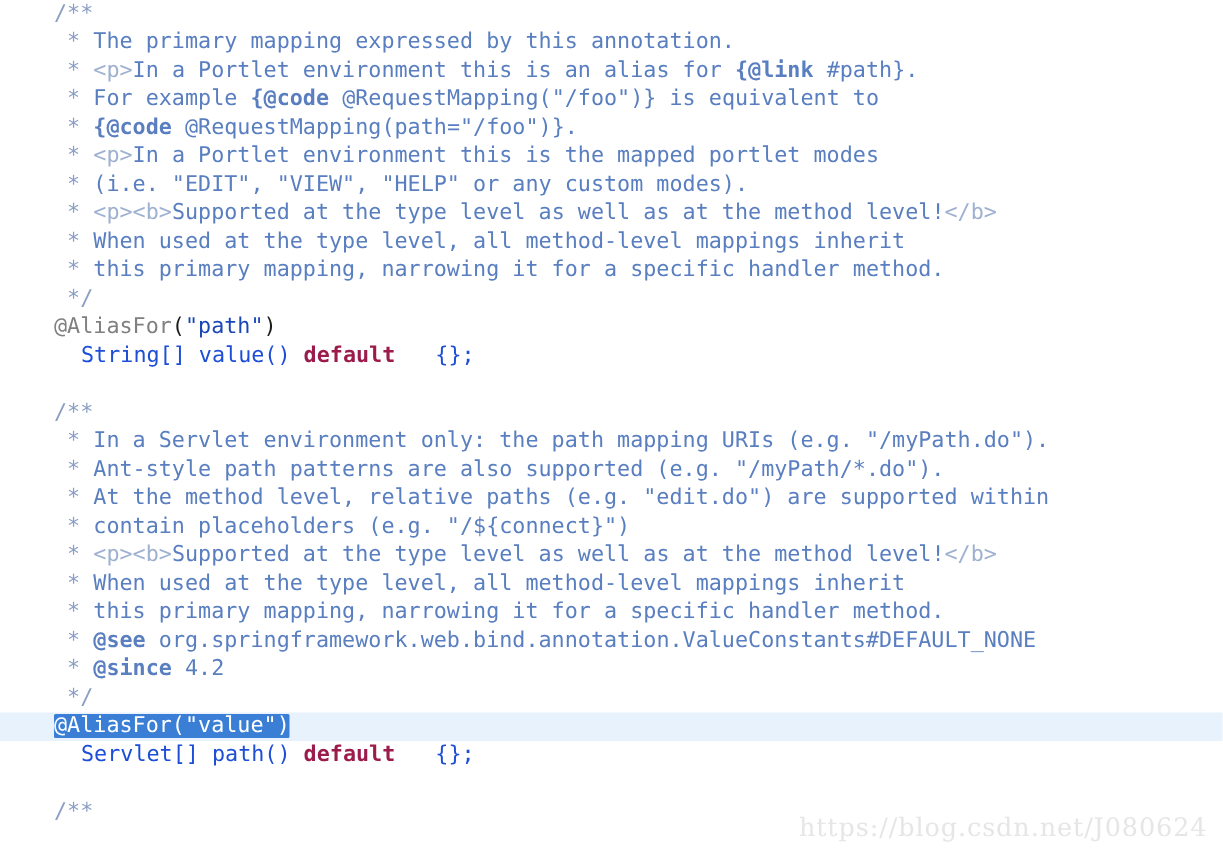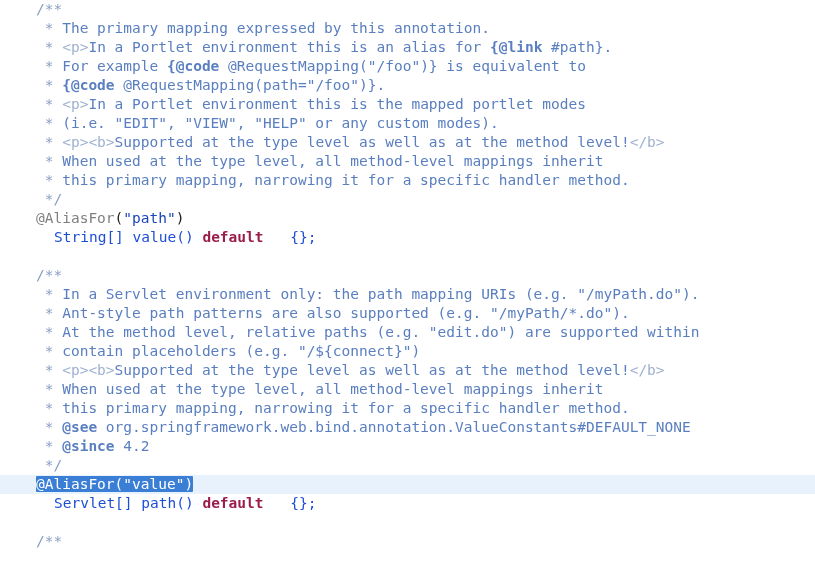--- a/index.html
+++ b/index.html
@@ -90,13 +90,14 @@
       <div class="code-line"><span class="cmt-delim"> * </span><span class="cmt">When used at the type level, all method-level mappings inherit</span></div>
       <div class="code-line"><span class="cmt-delim"> * </span><span class="cmt">this primary mapping, narrowing it for a specific handler method.</span></div>
       <div class="code-line"><span class="cmt-delim"> * </span><span class="cmt-tag">@see</span><span class="cmt"> org.springframework.web.bind.annotation.ValueConstants#DEFAULT_NONE</span></div>
       <div class="code-line"><span class="cmt-delim"> * </span><span class="cmt-tag">@since</span><span class="cmt"> 4.2</span></div>
       <div class="code-line"><span class="cmt-delim"> */</span></div>
       <div class="code-line current"><span class="sel"><span class="anno">@AliasFor</span><span class="punct">(</span><span class="str">"value"</span><span class="punct">)</span></span></div>
       <div class="code-line"><span class="plain">Servlet[] path() </span><span class="kw">default</span><span class="plain"> {};</span></div>
       <div class="code-line">&nbsp;</div>
       <div class="code-line"><span class="cmt-delim">/**</span></div>
     </div>
+  <div id="watermark">https://blog.csdn.net/J080624</div>
 </div>
 
 </body></html>

